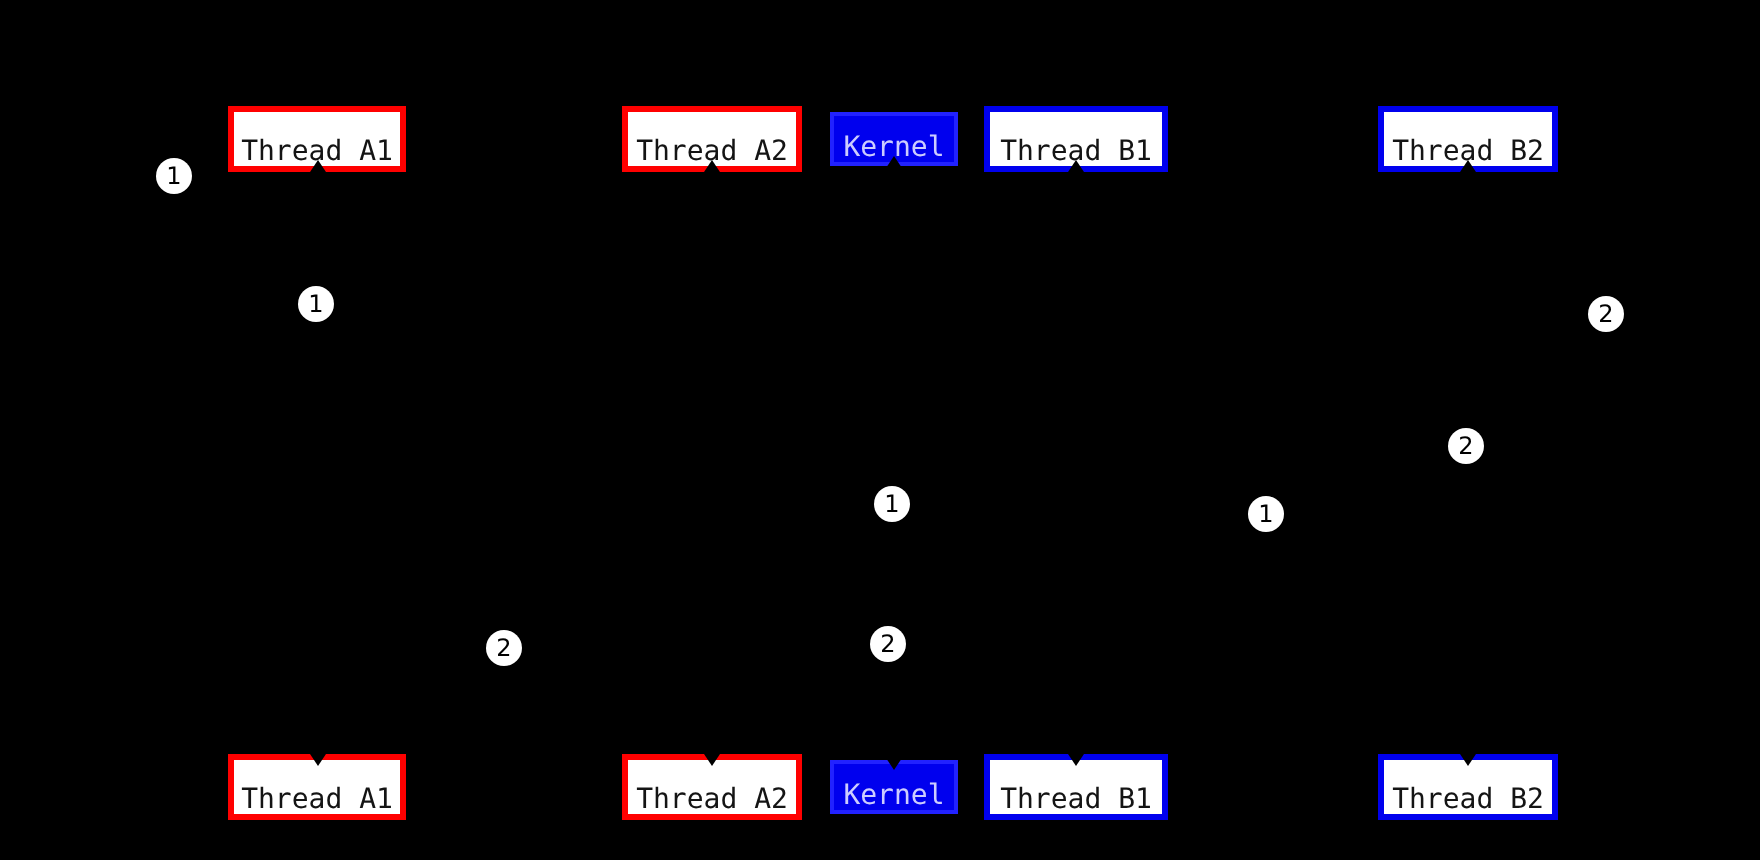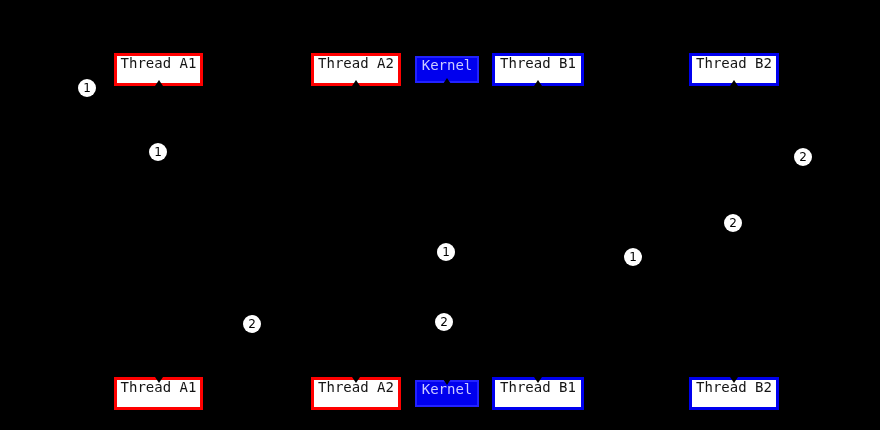--- a/index.html
+++ b/index.html
@@ -18,21 +18,21 @@
   body{
     width:880px;height:430px;overflow:hidden;
     background:var(--background);
     font-family:"DejaVu Sans Mono","Liberation Mono",monospace;
   }
   .canvas{position:relative;width:880px;height:430px;background:var(--background)}
   .actor{
     position:absolute;box-sizing:border-box;
     background:var(--box-fill);color:var(--box-text);
     border:3px solid var(--thread-a-border);
-    display:flex;align-items:flex-start;justify-content:center;
+    display:flex;align-items:flex-end;justify-content:center;
     font-size:14px;line-height:1;white-space:nowrap;
   }
   .actor.variant-a{border-color:var(--thread-a-border)}
   .actor.variant-b{border-color:var(--thread-b-border)}
   .actor.variant-kernel{
     background:var(--kernel-fill);
     border:2px solid var(--kernel-border);
     color:var(--kernel-text);
   }
   .notch{

